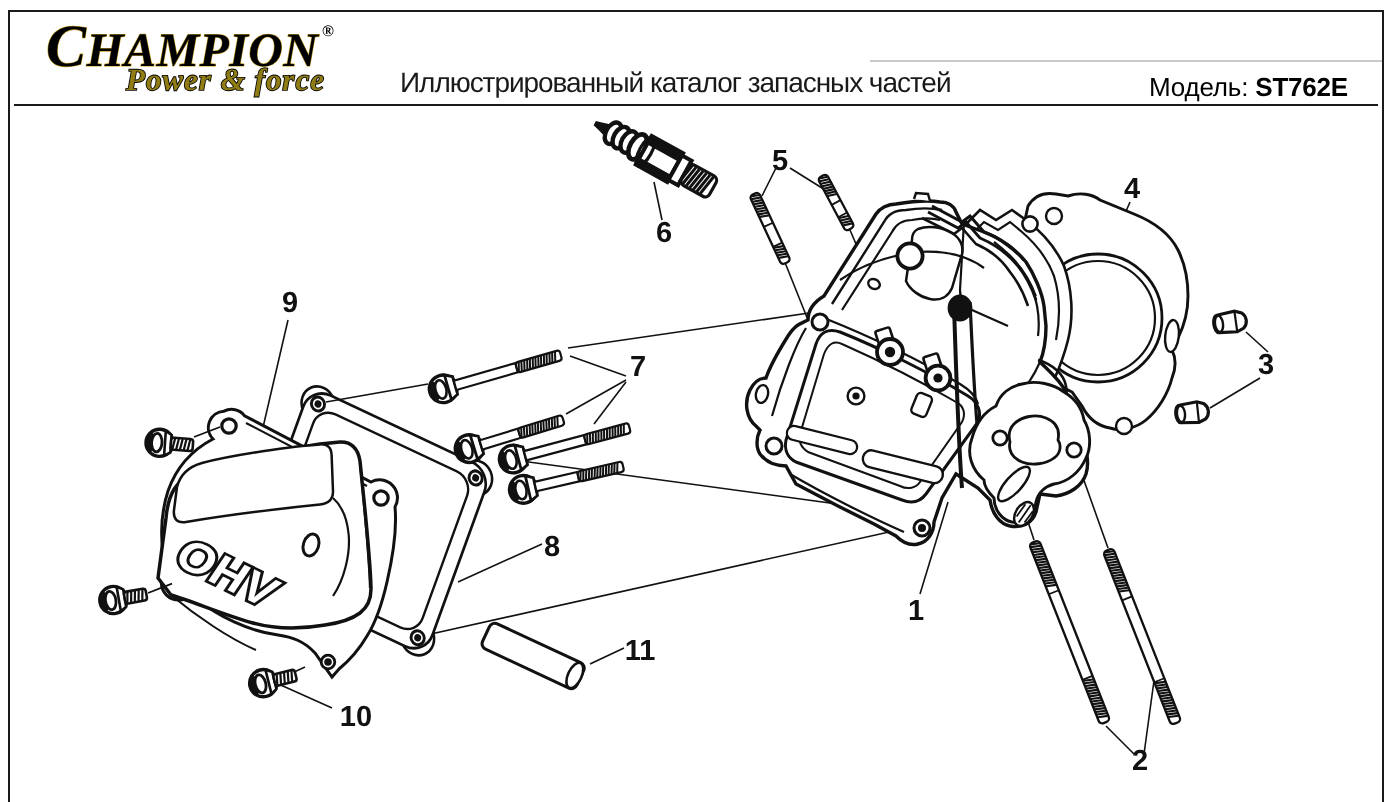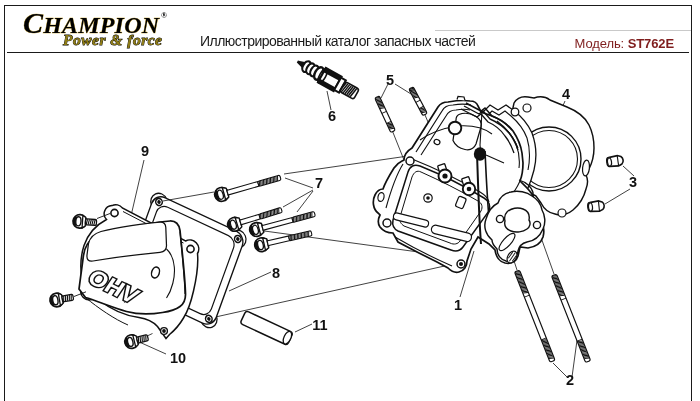--- a/index.html
+++ b/index.html
@@ -2,21 +2,21 @@
 <html><head>
 <meta charset="utf-8">
 <style>
 html,body{margin:0;padding:0;width:700px;height:401px;background:#fff;overflow:hidden}
 body{font-family:"Liberation Sans",sans-serif}
 #page{position:absolute;left:0;top:0;width:700px;height:401px}
 #frame{position:absolute;left:4px;top:5px;width:686px;height:401px;border:1.6px solid #1a1a1a;border-bottom:none}
 #hrule{position:absolute;left:7px;top:52px;width:682px;height:0;border-top:1.4px solid #1a1a1a}
 #logo{position:absolute;left:23px;top:6px;width:150px;height:46px}
 #title{position:absolute;left:200px;top:33px;white-space:nowrap;font-size:14px;color:#1a1a1a;letter-spacing:-0.52px}
-#model{position:absolute;right:26px;top:36px;font-size:13px;color:#7f1d1d;letter-spacing:-0.1px}
+#model{position:absolute;right:26px;top:36px;font-size:13px;color:#000000;letter-spacing:-0.1px}
 svg{position:absolute;left:0;top:0}
 .lbl{font-family:"Liberation Sans",sans-serif;font-size:14.5px;font-weight:bold;fill:#111}
 </style>
 </head>
 <body>
 <div id="page">
 <div id="frame"></div>
 <div id="hrule"></div>
 <div style="position:absolute;left:435px;top:30px;width:256px;height:1px;background:#c9c9c9"></div>
 <svg id="logo" width="150" height="46" viewBox="0 0 150 46">

